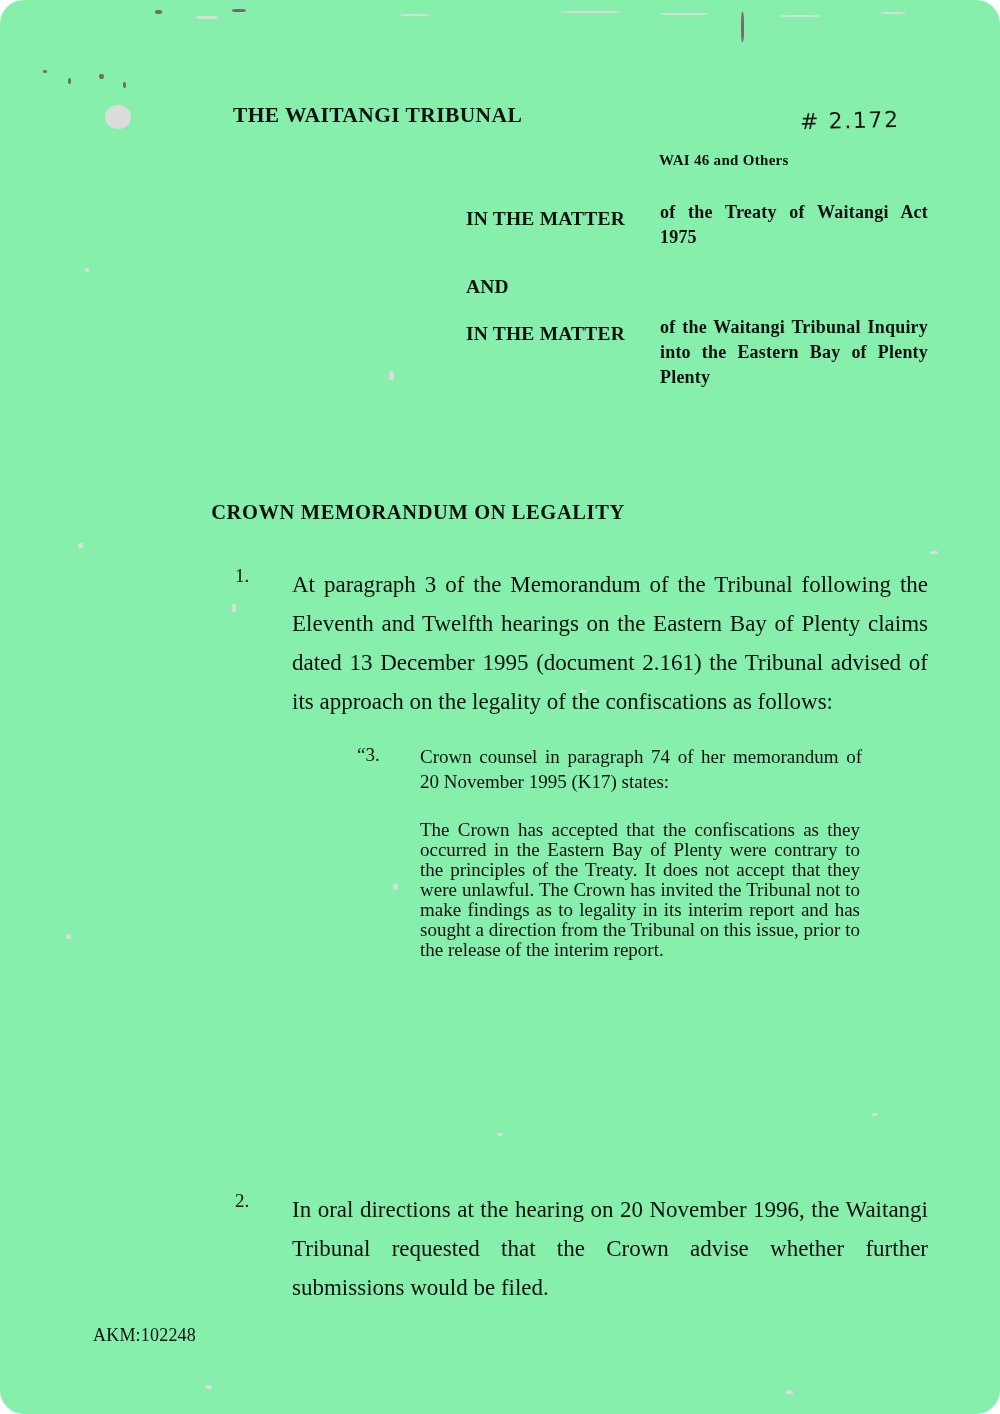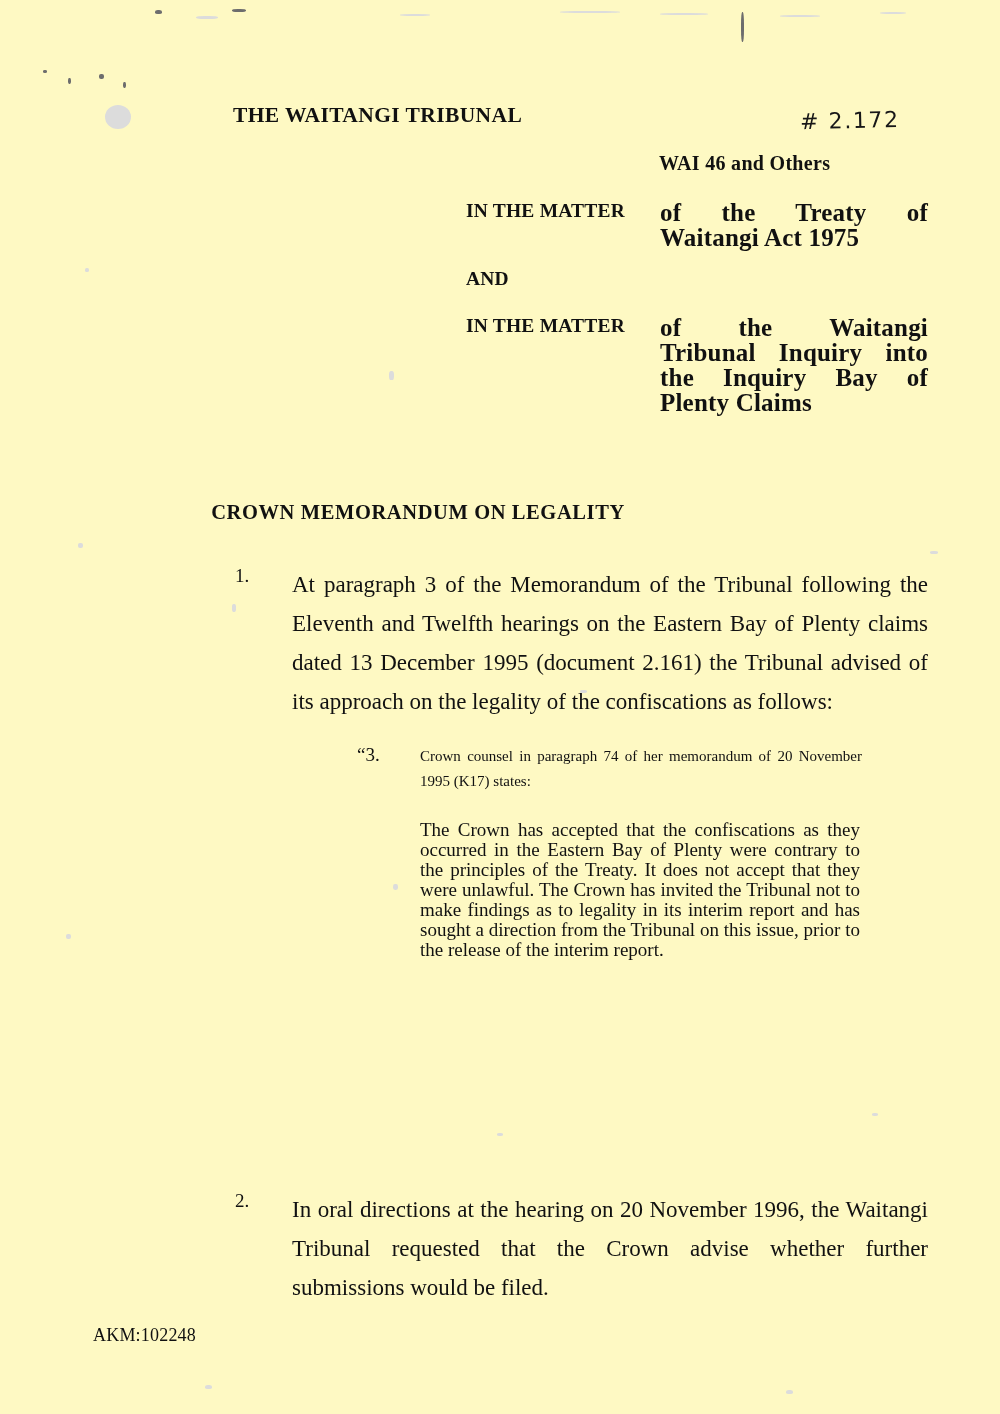--- a/index.html
+++ b/index.html
@@ -4,24 +4,25 @@
 <style>
   html, body {
     margin: 0;
     padding: 0;
     background: #ffffff;
   }
   .page {
     position: relative;
     width: 1000px;
     height: 1414px;
-    background: #fef9c3;
+    background: #86efac;
     overflow: hidden;
     font-family: "Liberation Serif", "DejaVu Serif", serif;
     color: #111111;
+    border-radius: 24px;
   }
 
   
   .speck {
     position: absolute;
     background: #b9b9b9;
     border-radius: 40%;
   }
   .speck.dark { background: #6d6d6d; }
   .speck.light { background: #dcdcdc; }
@@ -42,46 +43,46 @@
     font-family: "DejaVu Sans", sans-serif;
     font-size: 22px;
     color: #171717;
     letter-spacing: 1.6px;
     transform: rotate(-1.4deg);
   }
   .wai-line {
     position: absolute;
     left: 659px;
     top: 152px;
-    font-size: 20px;
+    font-size: 15px;
     font-weight: bold;
     letter-spacing: 0.3px;
   }
 
   .matter-row {
     position: absolute;
     left: 466px;
     width: 462px;
   }
   .matter-row .label {
     position: absolute;
     left: 0;
-    top: 0;
+    top: 8px;
     width: 190px;
     font-size: 19.5px;
     font-weight: bold;
     letter-spacing: 0.2px;
     white-space: nowrap;
   }
   .matter-row .value {
     position: absolute;
     left: 194px;
     top: 0;
     width: 268px;
-    font-size: 25px;
+    font-size: 18px;
     font-weight: bold;
     line-height: 25px;
     text-align: justify;
     text-align-last: left;
     letter-spacing: 0.2px;
   }
   #matter-treaty { top: 200px; }
   #and-row { top: 268px; }
   #matter-inquiry { top: 315px; }
 
@@ -129,21 +130,21 @@
   }
   .quote-l1 .num {
     position: absolute;
     left: 0;
     top: 0;
     width: 60px;
     font-size: 19px;
   }
   .quote-l1 .body {
     margin-left: 63px;
-    font-size: 15px;
+    font-size: 19px;
     line-height: 25px;
     text-align: justify;
     text-align-last: left;
   }
 
   
   .quote-l2 {
     position: absolute;
     left: 420px;
     width: 440px;
@@ -206,21 +207,21 @@
     <div class="label">IN THE MATTER</div>
     <div class="value">of the Treaty of Waitangi Act 1975</div>
   </div>
 
   <div class="matter-row" id="and-row">
     <div class="label">AND</div>
   </div>
 
   <div class="matter-row" id="matter-inquiry">
     <div class="label">IN THE MATTER</div>
-    <div class="value">of the Waitangi Tribunal Inquiry into the Inquiry Bay of Plenty Claims</div>
+    <div class="value">of the Waitangi Tribunal Inquiry into the Eastern Bay of Plenty Plenty</div>
   </div>
 
   <div class="doc-heading">CROWN MEMORANDUM ON LEGALITY</div>
 
   <div class="para" id="para-1">
     <div class="num">1.</div>
     <div class="body">At paragraph 3 of the Memorandum of the Tribunal following the Eleventh and Twelfth hearings on the Eastern Bay of Plenty claims dated 13 December 1995 (document 2.161) the Tribunal advised of its approach on the legality of the confiscations as follows:</div>
   </div>
 
   <div class="quote-l1">

